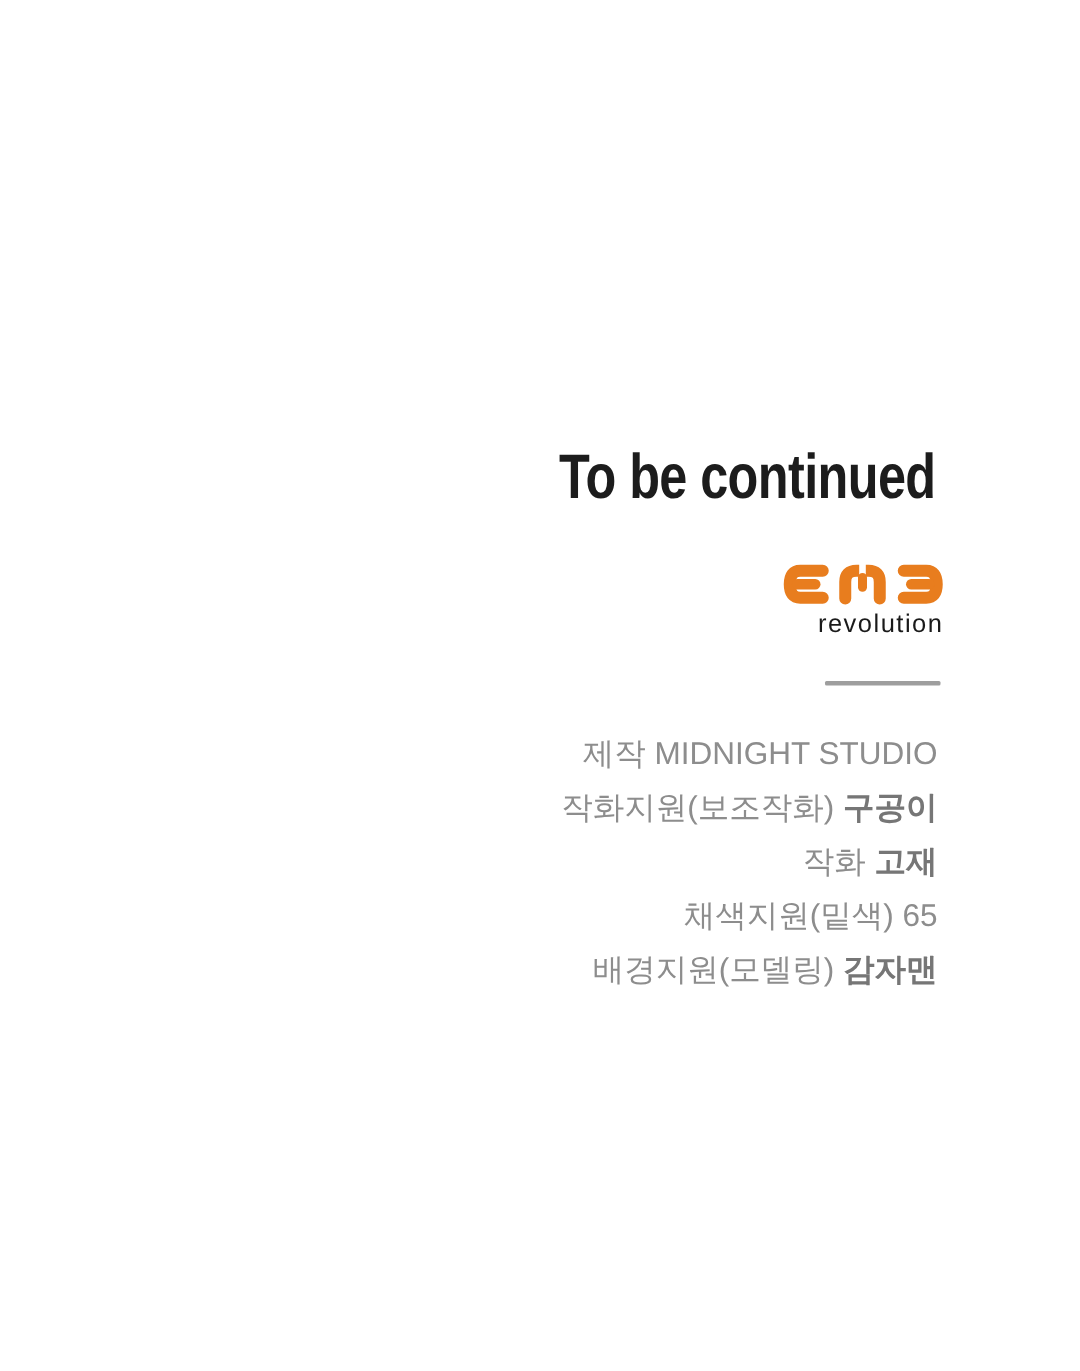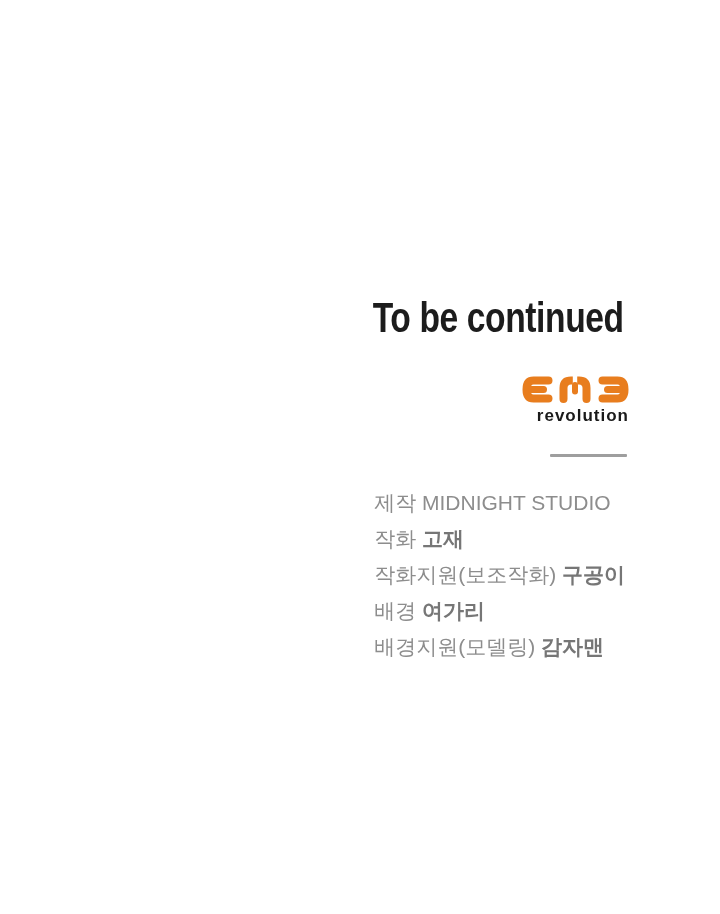--- a/index.html
+++ b/index.html
@@ -36,39 +36,40 @@
     position:absolute;
     top:376px;
     right:10px;
     width:107px;
     text-align:right;
   }
   .logo svg{display:block;width:107px;height:28px;}
   .logo-sub{
     margin-top:2px;
     font-size:17px;
-    font-weight:700;
+    font-weight:400;
     color:#1a1a1a;
     letter-spacing:1px;
     white-space:nowrap;
     text-align:right;
   }
   .divider{
     position:absolute;
     top:454px;
     right:12px;
     width:77px;
     height:3px;
     background:#9e9e9e;
     border-radius:1px;
   }
   .credits{
     position:absolute;
     top:485px;
     right:14px;
+    text-align:right;
     font-size:21px;
     line-height:36px;
     color:var(--gray);
     white-space:nowrap;
   }
   .credit-line{display:block;}
   .credit-line .role{font-weight:400;color:var(--gray);}
   .credit-line .name{font-weight:400;color:var(--gray);}
   .credit-line .name.bold{font-weight:700;color:var(--gray-bold);}
   .cnc-stroke{fill:none;stroke:var(--orange);stroke-width:8;stroke-linecap:round;stroke-linejoin:round;}
@@ -96,19 +97,19 @@
       <path class="cnc-stroke" d="M 80 4.5 H 95 Q 102 4.5 102 13.5 Q 102 22.5 95 22.5 H 80"></path>
       <path class="cnc-bar" d="M 85 13.5 H 97"></path>
     </svg>
     <div class="logo-sub">revolution</div>
   </div>
 
   <div class="divider"></div>
 
   <div class="credits">
       <div class="credit-line"><span class="role">제작</span> <span class="name">MIDNIGHT STUDIO</span></div>
+      <div class="credit-line"><span class="role">작화지원(보조작화)</span> <span class="name bold">구공이</span></div>
       <div class="credit-line"><span class="role">작화</span> <span class="name bold">고재</span></div>
-      <div class="credit-line"><span class="role">작화지원(보조작화)</span> <span class="name bold">구공이</span></div>
-      <div class="credit-line"><span class="role">배경</span> <span class="name bold">여가리</span></div>
+      <div class="credit-line"><span class="role">채색지원(밑색)</span> <span class="name">65</span></div>
       <div class="credit-line"><span class="role">배경지원(모델링)</span> <span class="name bold">감자맨</span></div>
     </div>
 
 </div>
 
 </body></html>

